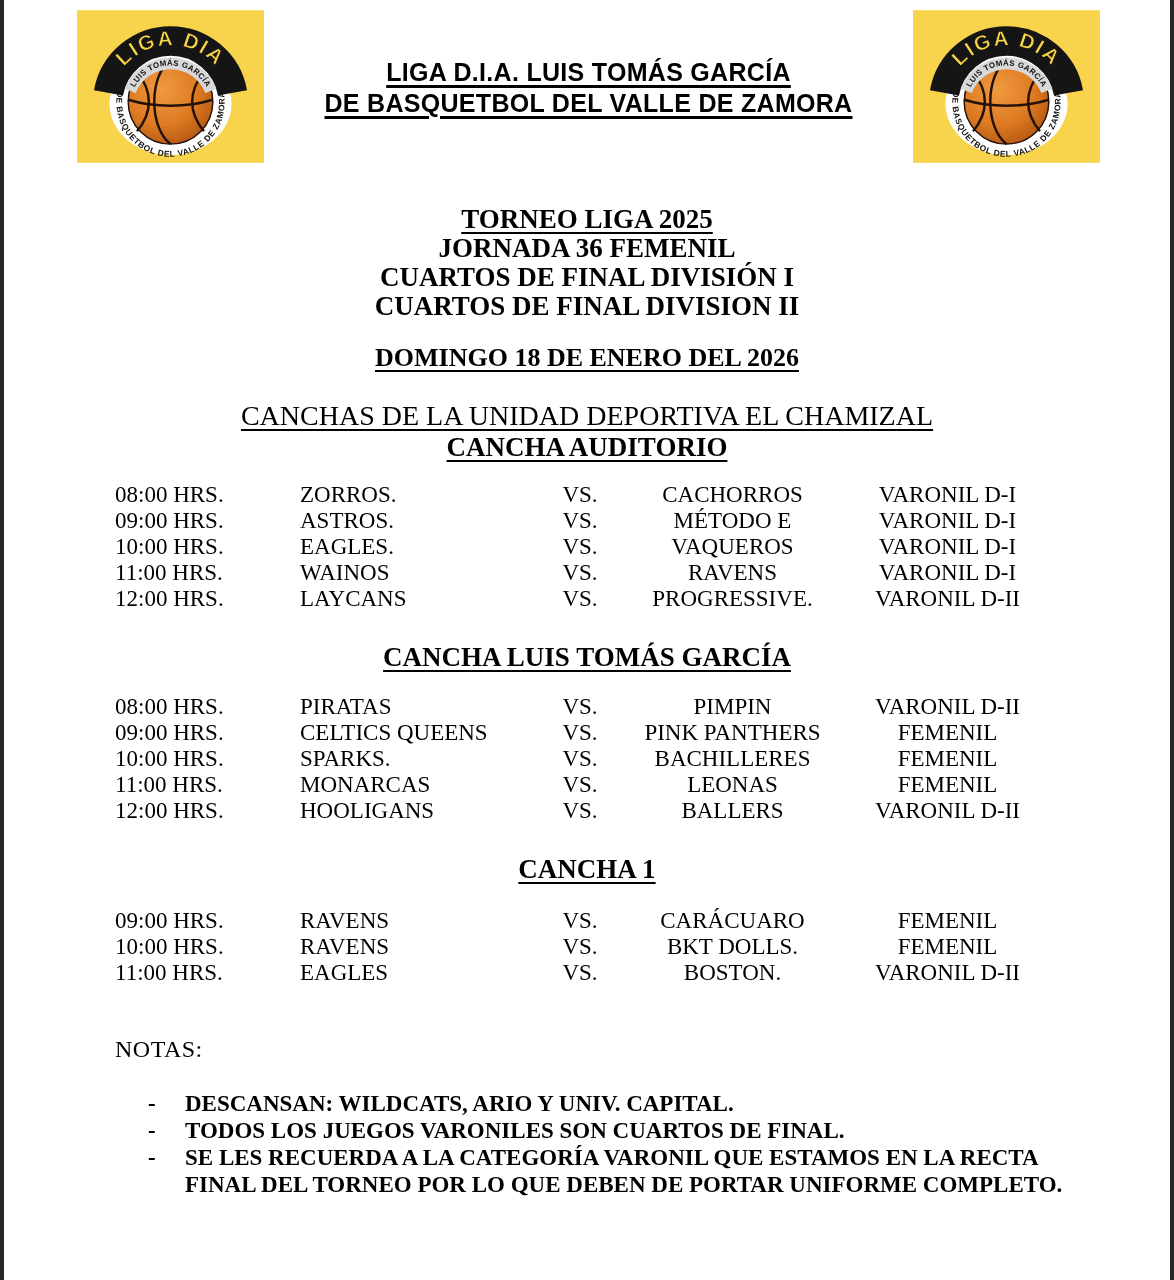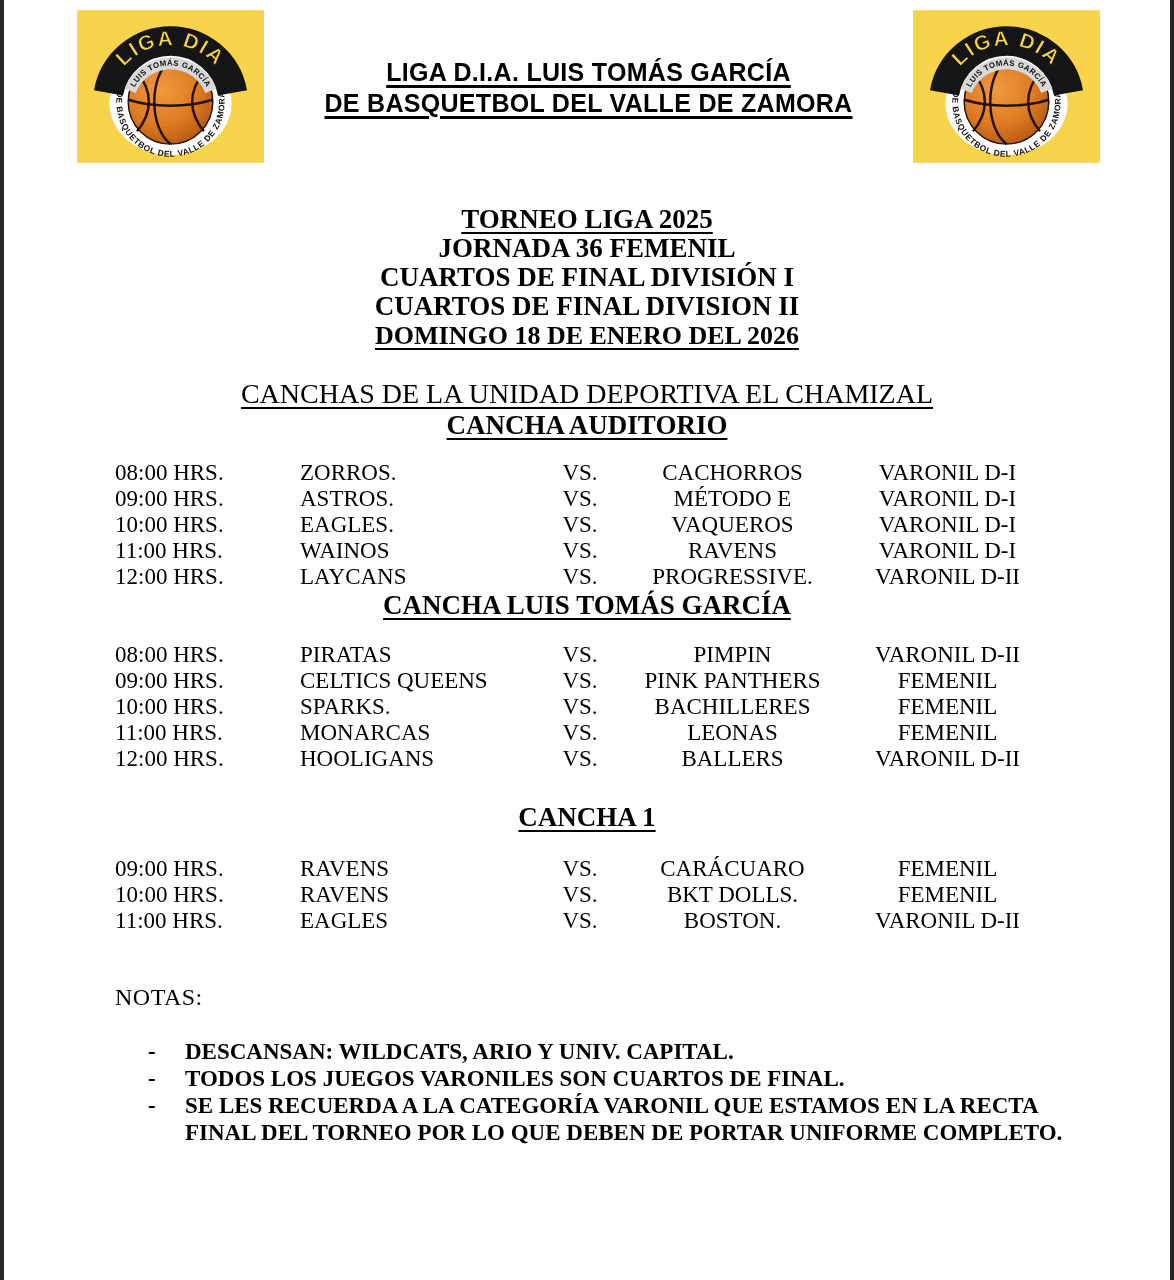--- a/index.html
+++ b/index.html
@@ -45,40 +45,41 @@
     font-weight: bold;
     font-size: 27px;
     line-height: 29px;
   }
   .u2 {
     text-decoration: underline;
     text-decoration-thickness: 2px;
     text-underline-offset: 4px;
   }
   .date-line {
+    margin-top: 22px;
     text-align: center;
     font-weight: bold;
     font-size: 26px;
     line-height: 30px;
   }
   .venue-line {
     margin-top: 27px;
     text-align: center;
     font-weight: normal;
     font-size: 28px;
     line-height: 32px;
   }
   .cancha-title {
     text-align: center;
     font-weight: bold;
     font-size: 27px;
     line-height: 30px;
   }
   .cancha-1 { }
-  .cancha-2 { }
+  .cancha-2 { margin-top: 30px; }
   .cancha-3 { margin-top: 30px; }
 
   .games { margin-top: 20px; }
   .games-2 { margin-top: 22px; }
   .games-3 { margin-top: 24px; }
   .game-row {
     display: flex;
     padding-left: 115px;
     font-size: 23px;
     line-height: 26px;

